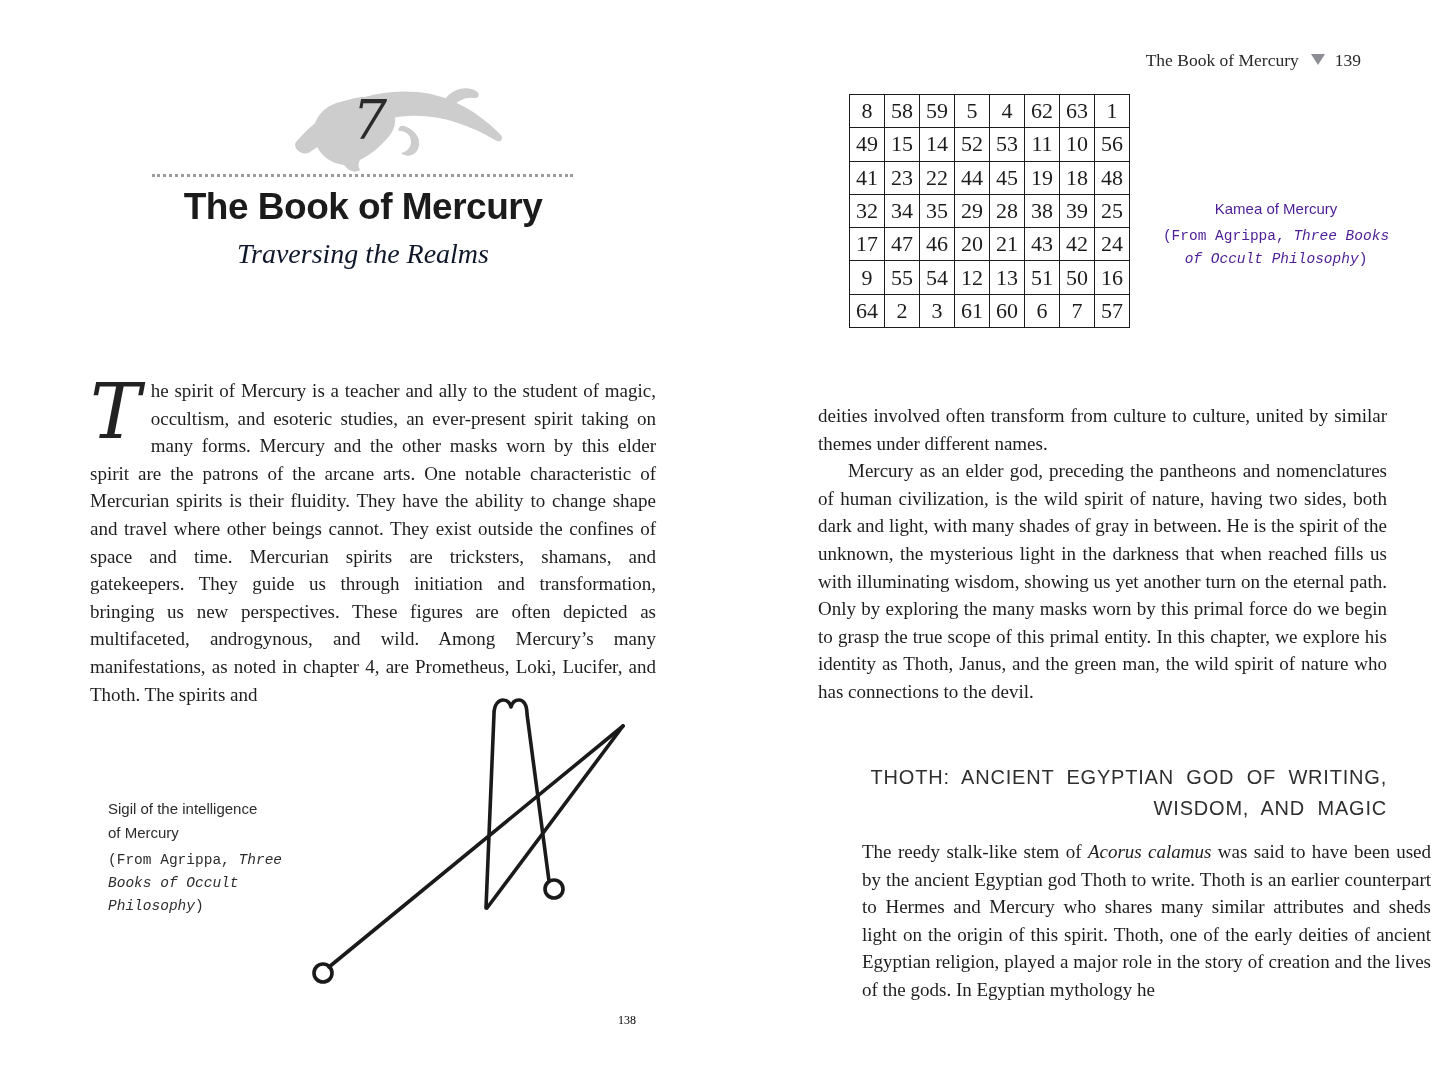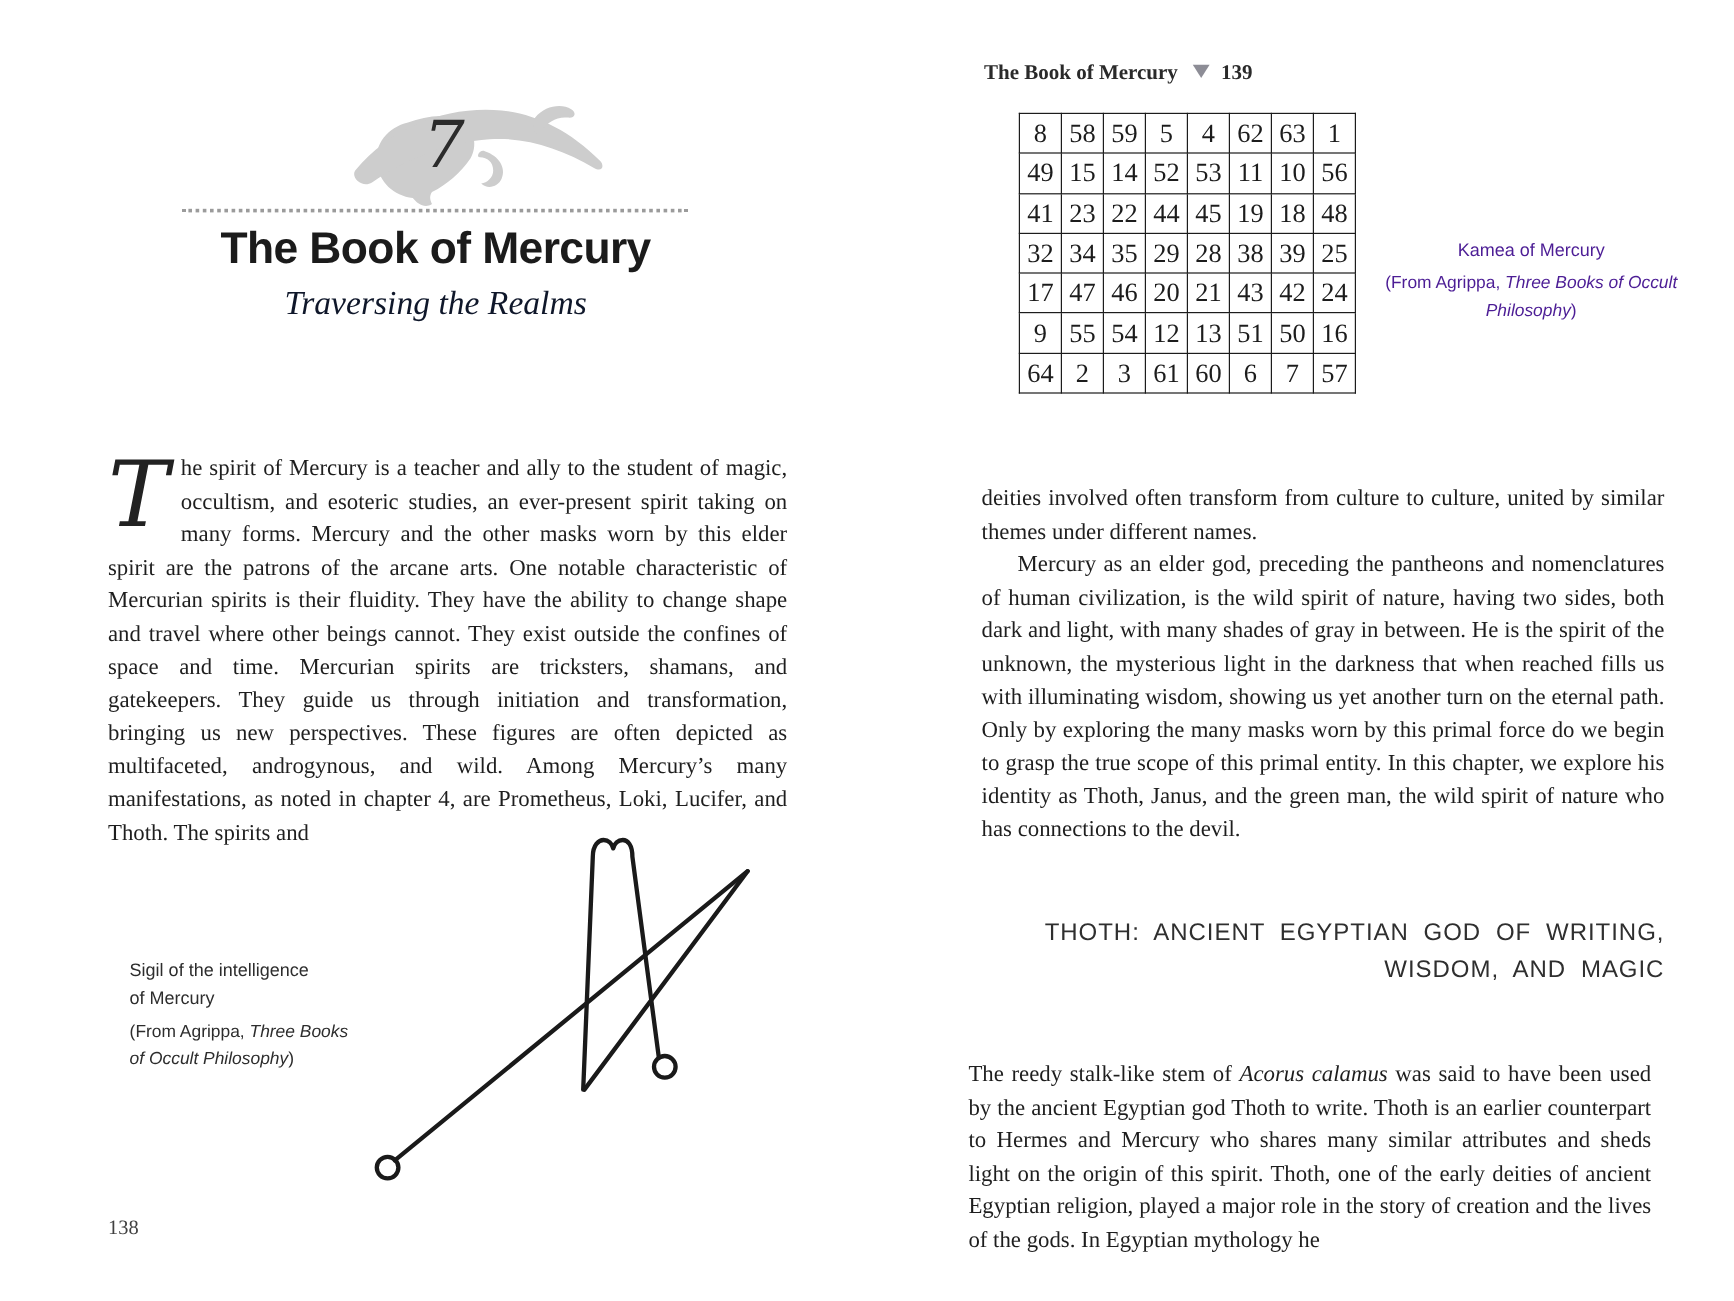--- a/index.html
+++ b/index.html
@@ -36,31 +36,31 @@
   .left-body { left:90px; top:377px; width:566px; }
   .drop-cap {
     float:left; font-family:"DejaVu Serif", serif; font-style:italic;
     font-size:76px; line-height:58px; padding:6px 10px 0 0; color:#222;
   }
   .sigil-figure-caption {
     left:108px; top:797px; width:185px; text-align:left;
     font-family:"Liberation Sans", sans-serif; font-size:15px;
     line-height:1.6; color:#2d2d2d;
   }
-  .caption-source { font-size:14.5px; margin-top:4px; }
+  .caption-source { font-size:14.5px; margin-top:4px;font-family:Liberation Mono, monospace; }
   .sigil-svg { left:302px; top:692px; }
   .page-number-left {
-    left:90px; top:1013px; width:546px; text-align:left;
-    font-size:17px; color:#404040;
+    left:90px; top:1013px; width:546px; text-align:right;
+    font-size:12px; color:#000000;
   }
 
   
   .running-header {
-    left:820px; top:50px; width:541px; text-align:left;
-    font-size:17.5px; color:#2a2a2a;font-weight:bold;
+    left:820px; top:50px; width:541px; text-align:right;
+    font-size:17.5px; color:#2a2a2a;
   }
   .running-header .tri {
     display:inline-block; width:0; height:0; margin:0 10px 1px 12px;
     border-left:7px solid transparent; border-right:7px solid transparent;
     border-top:11px solid #8d8d96;
   }
   .kamea-table { left:849px; top:94px; border-collapse:collapse; }
   .kamea-table td {
     width:35px; height:33.3px; border:1.7px solid #1c1c1c;
     text-align:center; vertical-align:middle;
@@ -72,21 +72,21 @@
     line-height:1.6; color:#4c1d95;
   }
   .right-body { left:818px; top:402px; width:569px; }
   .para-indent { text-indent:30px; }
   .section-heading {
     left:818px; top:762px; width:569px; text-align:right;
     font-family:"Liberation Sans", sans-serif; font-weight:normal;
     font-size:20px; letter-spacing:0.8px; word-spacing:0.30em;
     line-height:1.55; color:#2f2f2f;
   }
-  .right-body-2 { left:807px; top:838px; width:569px;margin-top:44px; }
+  .right-body-2 { left:862px; top:838px; width:569px; }
   .italic { font-style:italic; }
 </style>
 </head>
 <body>
 
 <svg class="abs chapter-ornament" viewBox="0 0 230 100" width="230" height="100">
   <g fill="#cdcdcd">
     <path d="M52,16 C35,20 24,34 26,50 C28,66 40,77 56,79 C60,84 66,88 72,84 C70,80 70,77 72,74 C84,68 96,58 104,46 C110,36 108,22 96,15 C82,7 66,12 52,16 Z"></path>
     <path d="M8,56 C40,18 86,2 130,6 C158,9 186,22 212,48 C216,52 214,58 207,54 C180,38 150,28 120,30 C84,32 48,48 22,66 C14,71 4,62 8,56 Z"></path>
     <path d="M158,12 C166,2 180,0 188,5 C193,8 191,13 185,12 C176,11 168,16 162,24 C158,29 154,18 158,12 Z"></path>

